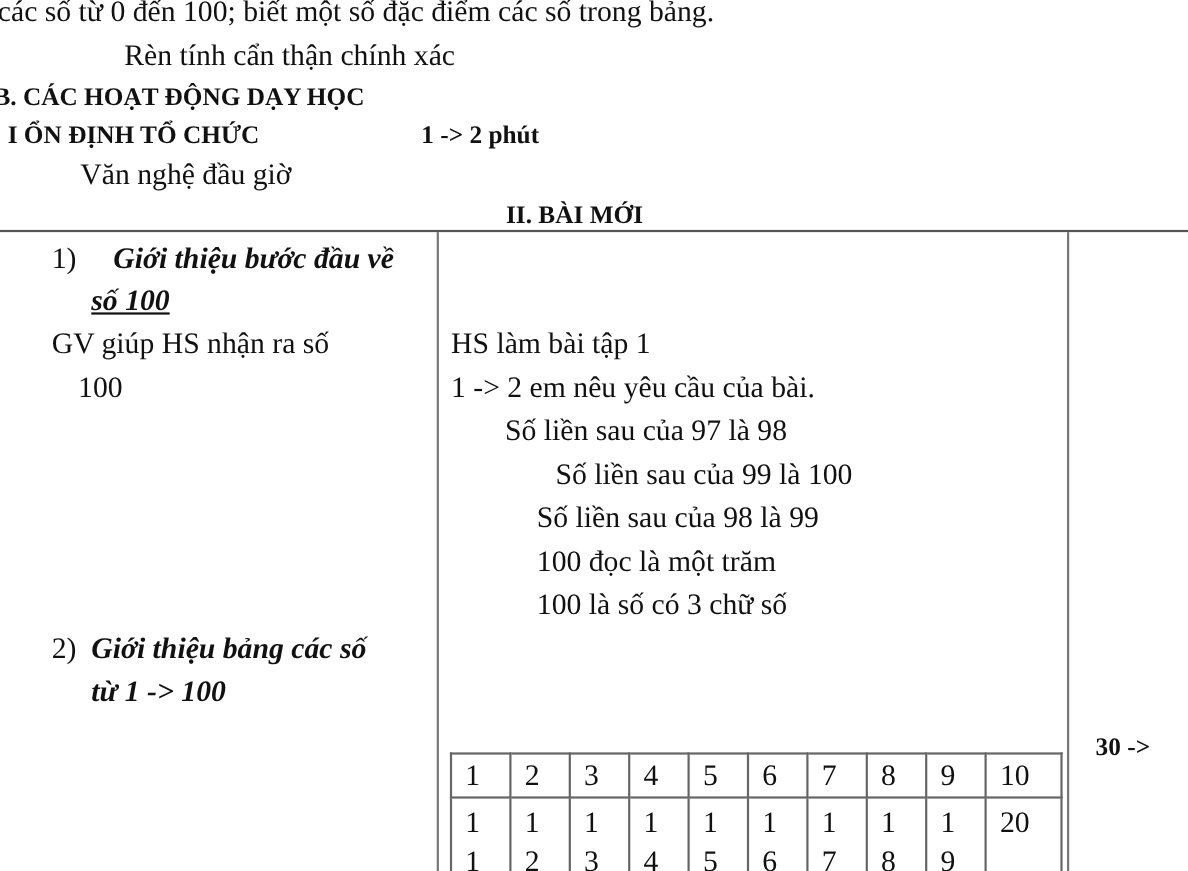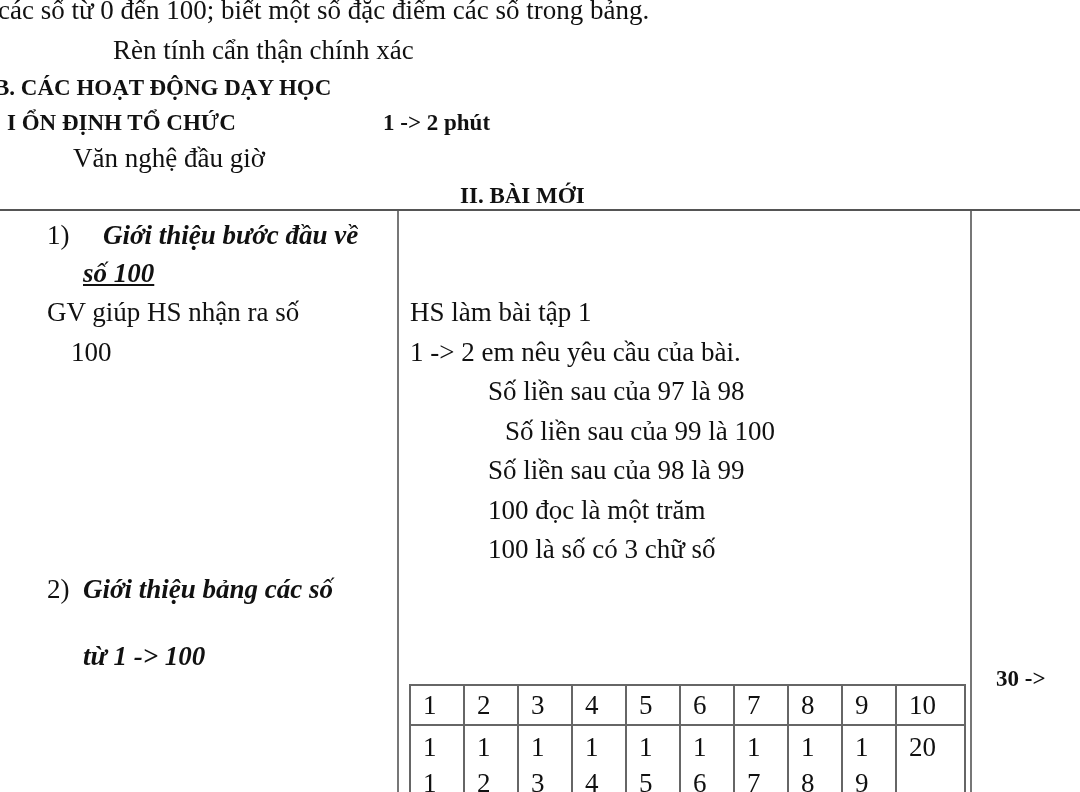--- a/index.html
+++ b/index.html
@@ -62,27 +62,27 @@
 
 <div>
   <div class="abs txt" style="left:47px; top:219px;">1)</div>
   <div class="abs txt bital" style="left:83px; top:219px;margin-left:20px;">Giới thiệu bước đầu về</div>
   <div class="abs txt bital" style="left:83px; top:257px;text-decoration:underline;">số 100</div>
   <div class="abs txt" style="left:47px; top:296px;text-align:right;">GV giúp HS nhận ra số</div>
   <div class="abs txt" style="left:47px; top:336px;margin-left:24px;">100</div>
 
   <div class="abs txt" style="left:47px; top:573px;">2)</div>
   <div class="abs txt bital" style="left:83px; top:573px;">Giới thiệu bảng các số</div>
-  <div class="abs txt bital" style="left:83px; top:640px;">từ 1 -&gt; 100</div>
+  <div class="abs txt bital" style="left:83px; top:612px;">từ 1 -&gt; 100</div>
 </div>
 
 <div>
   <div class="abs txt" style="left:410px; top:296px;">HS làm bài tập 1</div>
   <div class="abs txt" style="left:410px; top:336px;">1 -&gt; 2 em nêu yêu cầu của bài.</div>
-  <div class="abs txt" style="left:488px; top:375px;text-align:center;">Số liền sau của 97 là 98</div>
+  <div class="abs txt" style="left:459px; top:375px;text-align:center;">Số liền sau của 97 là 98</div>
   <div class="abs txt" style="left:505px; top:415px;">Số liền sau của 99  là 100</div>
   <div class="abs txt" style="left:488px; top:454px;">Số liền sau của 98 là 99</div>
   <div class="abs txt" style="left:488px; top:494px;font-family:Liberation Serif, serif;">100 đọc là một trăm</div>
   <div class="abs txt" style="left:488px; top:533px;">100 là số có 3 chữ số</div>
 </div>
 
 <div class="abs heading-sm" style="left:996px; top:665px;text-align:center;">30 -&gt;</div>
 
 <table class="nums">
   <tbody>

